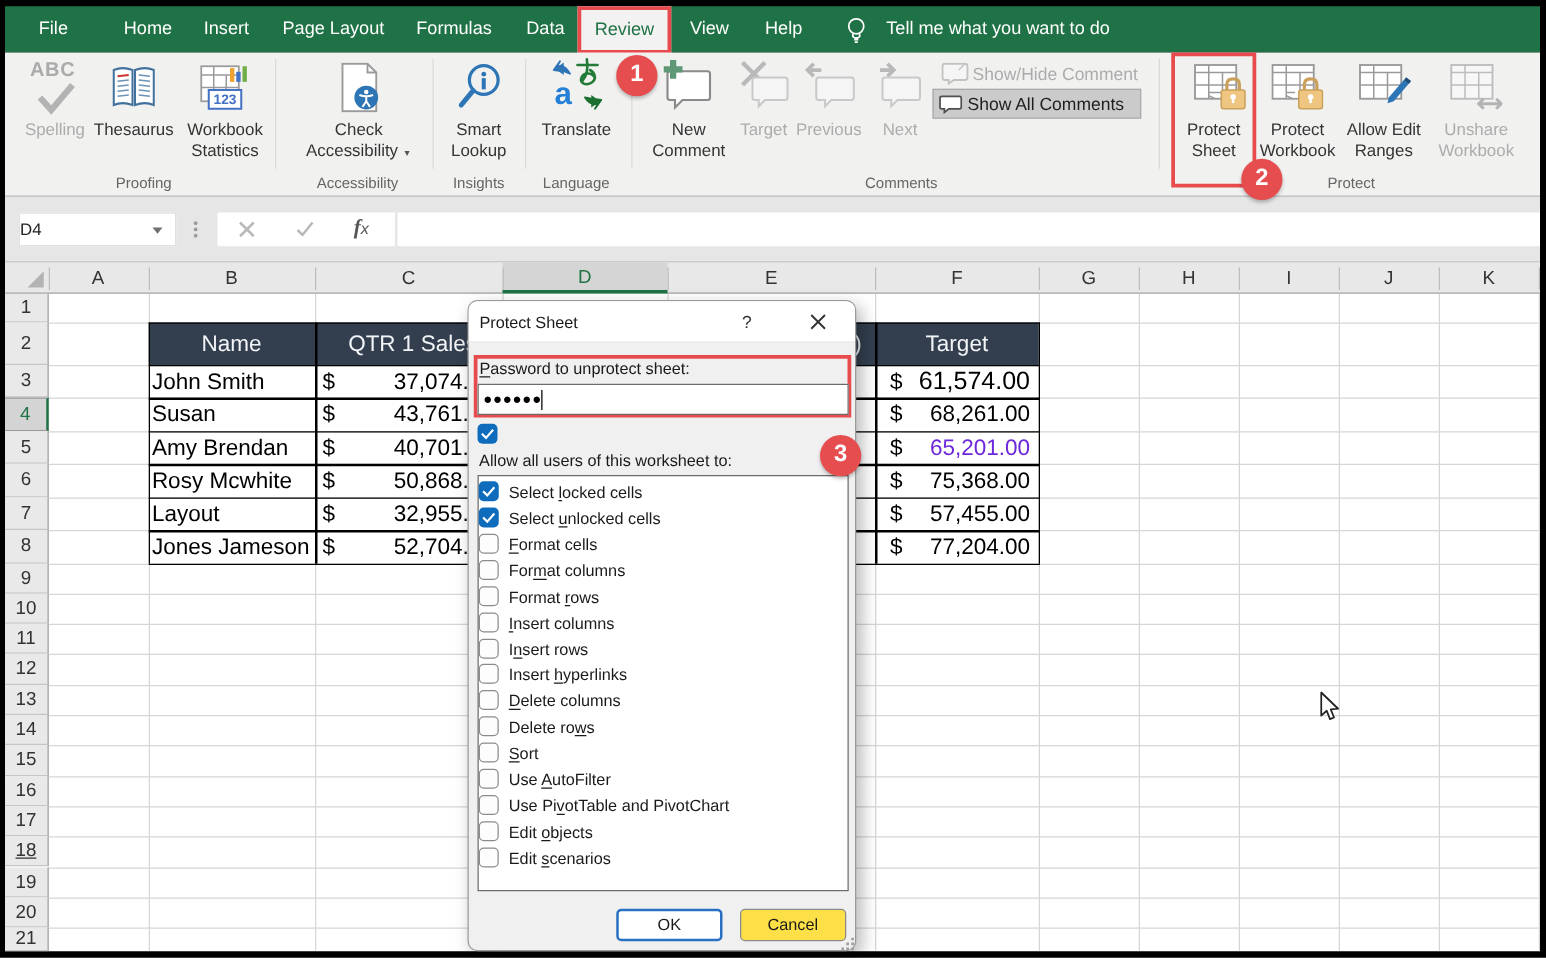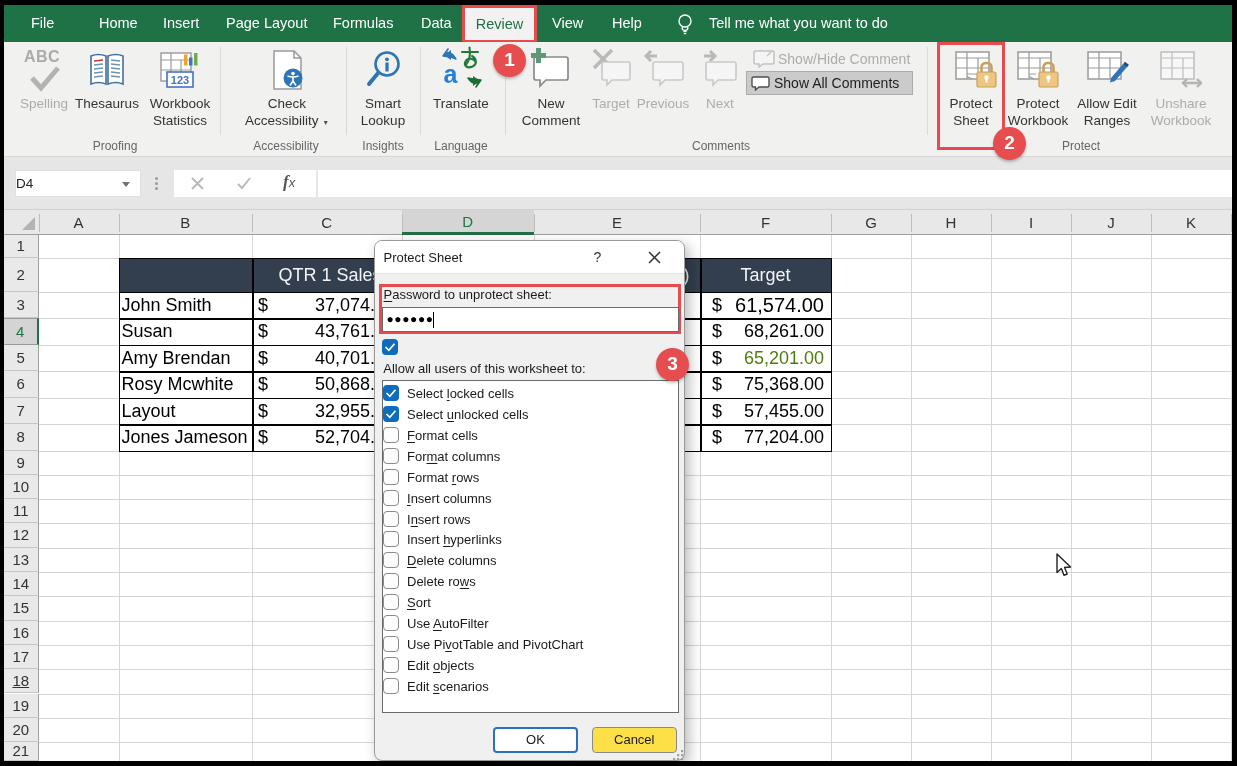--- a/index.html
+++ b/index.html
@@ -295,38 +295,39 @@
       <div class="a" style="left: 696px; top: 22.5px; width: 1.6px; height: 193px; background: rgb(0, 0, 0);"></div>
       <div class="a" style="left: 826.5px; top: 22.5px; width: 1.6px; height: 193px; background: rgb(0, 0, 0);"></div>
       <div class="a" style="left: 114.5px; top: 22.5px; width: 713px; height: 1.5px; background: rgb(0, 0, 0);"></div>
       <div class="a" style="left: 114.5px; top: 56.5px; width: 713px; height: 1.5px; background: rgb(0, 0, 0);"></div>
       <div class="a" style="left: 114.5px; top: 83px; width: 713px; height: 1.5px; background: rgb(0, 0, 0);"></div>
       <div class="a" style="left: 114.5px; top: 109.5px; width: 713px; height: 1.5px; background: rgb(0, 0, 0);"></div>
       <div class="a" style="left: 114.5px; top: 136px; width: 713px; height: 1.5px; background: rgb(0, 0, 0);"></div>
       <div class="a" style="left: 114.5px; top: 162.5px; width: 713px; height: 1.5px; background: rgb(0, 0, 0);"></div>
       <div class="a" style="left: 114.5px; top: 189px; width: 713px; height: 1.5px; background: rgb(0, 0, 0);"></div>
       <div class="a" style="left: 114.5px; top: 215.5px; width: 713px; height: 1.5px; background: rgb(0, 0, 0);"></div>
+      <div class="a" style="left: 114.5px; top: 22.5px; width: 133.5px; height: 34px; line-height: 34px; text-align: center; font-size: 18px; color: rgb(242, 244, 247);">Name</div>
       <div class="a" style="left: 274.5px; top: 22.5px; height: 34px; line-height: 34px; font-size: 18px; color: rgb(242, 244, 247); white-space: nowrap;">QTR 1 Sales ($)</div>
       <div class="a" style="left: 530px; top: 22.5px; width: 155.5px; height: 34px; line-height: 34px; text-align: right; font-size: 18px; color: rgb(242, 244, 247);">QTR 2 Sales ($)</div>
       <div class="a" style="left: 696px; top: 22.5px; width: 131px; height: 34px; line-height: 34px; text-align: center; font-size: 18px; color: rgb(242, 244, 247);">Target</div>
       <div class="a" style="left: 117.5px; top: 56.5px; height: 26.5px; line-height: 26.5px; font-size: 18px; color: rgb(0, 0, 0); white-space: nowrap;">John Smith</div>
       <div class="a" style="left: 254px; top: 56.5px; height: 26.5px; line-height: 26.5px; font-size: 18px; color: rgb(0, 0, 0);">$</div>
       <div class="a" style="left: 248px; top: 56.5px; width: 143px; height: 26.5px; line-height: 26.5px; font-size: 18px; color: rgb(0, 0, 0); text-align: right;">37,074.00</div>
       <div class="a" style="left: 708px; top: 56.5px; height: 26.5px; line-height: 26.5px; font-size: 18px; color: rgb(0, 0, 0);">$</div>
       <div class="a" style="left: 696px; top: 56.5px; width: 124px; height: 26.5px; line-height: 26.5px; font-size: 20px; color: rgb(0, 0, 0); text-align: right;">61,574.00</div>
       <div class="a" style="left: 117.5px; top: 83px; height: 26.5px; line-height: 26.5px; font-size: 18px; color: rgb(0, 0, 0); white-space: nowrap;">Susan</div>
       <div class="a" style="left: 254px; top: 83px; height: 26.5px; line-height: 26.5px; font-size: 18px; color: rgb(0, 0, 0);">$</div>
       <div class="a" style="left: 248px; top: 83px; width: 143px; height: 26.5px; line-height: 26.5px; font-size: 18px; color: rgb(0, 0, 0); text-align: right;">43,761.00</div>
       <div class="a" style="left: 708px; top: 83px; height: 26.5px; line-height: 26.5px; font-size: 18px; color: rgb(0, 0, 0);">$</div>
       <div class="a" style="left: 696px; top: 83px; width: 124px; height: 26.5px; line-height: 26.5px; font-size: 18px; color: rgb(0, 0, 0); text-align: right;">68,261.00</div>
       <div class="a" style="left: 117.5px; top: 109.5px; height: 26.5px; line-height: 26.5px; font-size: 18px; color: rgb(0, 0, 0); white-space: nowrap;">Amy Brendan</div>
       <div class="a" style="left: 254px; top: 109.5px; height: 26.5px; line-height: 26.5px; font-size: 18px; color: rgb(0, 0, 0);">$</div>
       <div class="a" style="left: 248px; top: 109.5px; width: 143px; height: 26.5px; line-height: 26.5px; font-size: 18px; color: rgb(0, 0, 0); text-align: right;">40,701.00</div>
       <div class="a" style="left: 708px; top: 109.5px; height: 26.5px; line-height: 26.5px; font-size: 18px; color: rgb(0, 0, 0);">$</div>
-      <div class="a" style="left: 696px; top: 109.5px; width: 124px; height: 26.5px; line-height: 26.5px; font-size: 18px; color: #4d7c0f; text-align: right;">65,201.00</div>
+      <div class="a" style="left: 696px; top: 109.5px; width: 124px; height: 26.5px; line-height: 26.5px; font-size: 18px; color: #6d28d9; text-align: right;">65,201.00</div>
       <div class="a" style="left: 117.5px; top: 136px; height: 26.5px; line-height: 26.5px; font-size: 18px; color: rgb(0, 0, 0); white-space: nowrap;">Rosy Mcwhite</div>
       <div class="a" style="left: 254px; top: 136px; height: 26.5px; line-height: 26.5px; font-size: 18px; color: rgb(0, 0, 0);">$</div>
       <div class="a" style="left: 248px; top: 136px; width: 143px; height: 26.5px; line-height: 26.5px; font-size: 18px; color: rgb(0, 0, 0); text-align: right;">50,868.00</div>
       <div class="a" style="left: 708px; top: 136px; height: 26.5px; line-height: 26.5px; font-size: 18px; color: rgb(0, 0, 0);">$</div>
       <div class="a" style="left: 696px; top: 136px; width: 124px; height: 26.5px; line-height: 26.5px; font-size: 18px; color: rgb(0, 0, 0); text-align: right;">75,368.00</div>
       <div class="a" style="left: 117.5px; top: 162.5px; height: 26.5px; line-height: 26.5px; font-size: 18px; color: rgb(0, 0, 0); white-space: nowrap;">Layout</div>
       <div class="a" style="left: 254px; top: 162.5px; height: 26.5px; line-height: 26.5px; font-size: 18px; color: rgb(0, 0, 0);">$</div>
       <div class="a" style="left: 248px; top: 162.5px; width: 143px; height: 26.5px; line-height: 26.5px; font-size: 18px; color: rgb(0, 0, 0); text-align: right;">32,955.00</div>
       <div class="a" style="left: 708px; top: 162.5px; height: 26.5px; line-height: 26.5px; font-size: 18px; color: rgb(0, 0, 0);">$</div>
       <div class="a" style="left: 696px; top: 162.5px; width: 124px; height: 26.5px; line-height: 26.5px; font-size: 18px; color: rgb(0, 0, 0); text-align: right;">57,455.00</div>

